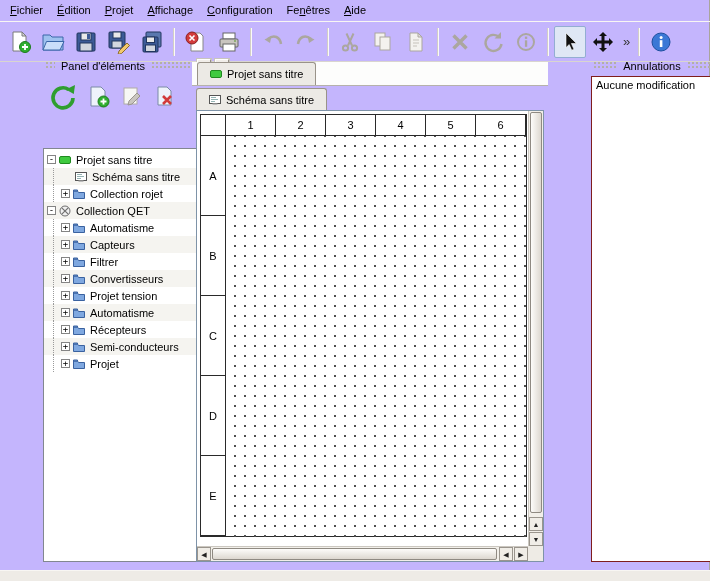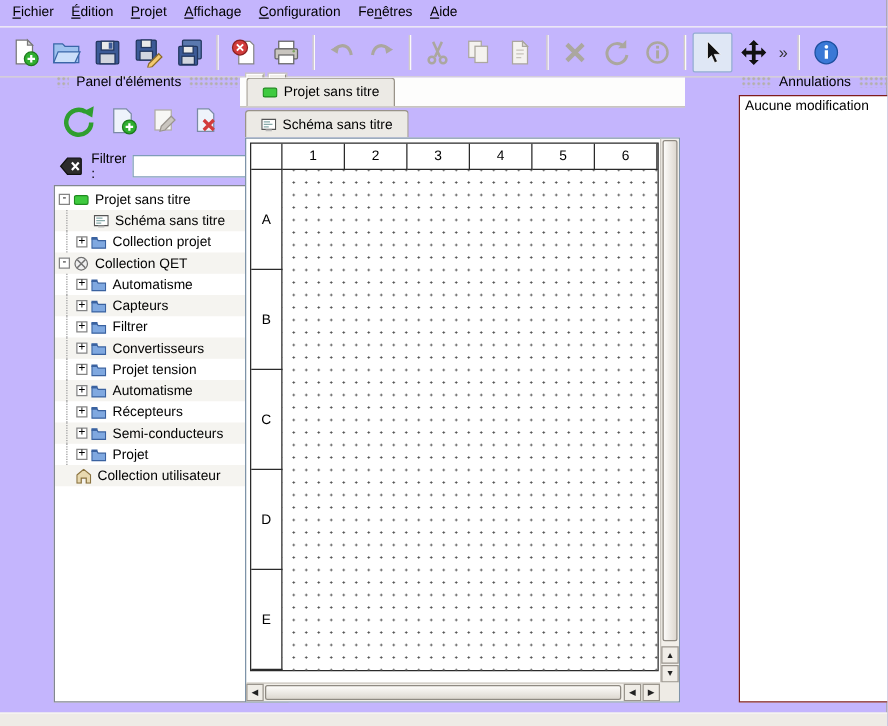--- a/index.html
+++ b/index.html
@@ -299,30 +299,20 @@
       </div>
       <div class="lbtn">
         <svg width="24" height="24" viewBox="0 0 24 24">
             <path d="M5 2h9l4 4v14H5z" fill="#eef3fb" stroke="#7a8aa6"></path>
             <path d="M10 11l8 8M18 11l-8 8" stroke="#d23b3b" stroke-width="2.6"></path>
           </svg>
       </div>
       <span class="chev" style="margin-left:auto;">»</span>
     </div>
 
-    <div class="filter-row">
-      <div class="lbtn">
-        <svg width="20" height="20" viewBox="0 0 20 20">
-            <path d="M7 3.5h10a1 1 0 0 1 1 1v11a1 1 0 0 1-1 1H7l-5.5-6.5z" fill="#2c2c2c" stroke="#101010"></path>
-            <path d="M10.5 7l5.5 6M16 7l-5.5 6" stroke="#fff" stroke-width="1.7"></path>
-          </svg>
-      </div>
-      <span>Filtrer :</span>
-      <input class="filter-input" type="text" value="" style="">
-    </div>
 
     <div class="tree">
       <div class="trow">
         <span class="expbox">-</span>
         <svg class="ti" width="12" height="12" viewBox="0 0 12 12">
             <rect x="0.5" y="2.5" width="11" height="7" rx="1.5" fill="#3fca3f" stroke="#1f8a1f"></rect>
           </svg>
         <span class="tlabel">Projet sans titre</span>
       </div>
       <div class="trow">
@@ -335,21 +325,21 @@
           </svg>
         <span class="tlabel">Schéma sans titre</span>
       </div>
       <div class="trow">
         <span class="tguide"></span>
         <span class="expbox">+</span>
         <svg class="ti" width="12" height="12" viewBox="0 0 12 12">
             <path d="M0.5 3h4l1 1.5h6v6h-11z" fill="#7fa8e0" stroke="#3a62a0"></path>
             <path d="M0.5 2h4v1h-4z" fill="#7fa8e0" stroke="#3a62a0"></path>
           </svg>
-        <span class="tlabel">Collection projet</span>
+        <span class="tlabel">Collection rojet</span>
       </div>
       <div class="trow">
         <span class="expbox">-</span>
         <svg class="ti" width="12" height="12" viewBox="0 0 12 12">
             <circle cx="6" cy="6" r="5" fill="#f0f0f0" stroke="#707070"></circle>
             <path d="M2.8 2.8l6.4 6.4M9.2 2.8L2.8 9.2" stroke="#707070" stroke-width="1.2"></path>
           </svg>
         <span class="tlabel">Collection QET</span>
       </div>
       <div class="trow">
@@ -425,27 +415,20 @@
         <span class="tlabel">Semi-conducteurs</span>
       </div>
       <div class="trow">
         <span class="tguide"></span>
         <span class="expbox">+</span>
         <svg class="ti" width="12" height="12" viewBox="0 0 12 12">
             <path d="M0.5 3h4l1 1.5h6v6h-11z" fill="#7fa8e0" stroke="#3a62a0"></path>
             <path d="M0.5 2h4v1h-4z" fill="#7fa8e0" stroke="#3a62a0"></path>
           </svg>
         <span class="tlabel">Projet</span>
-      </div>
-      <div class="trow">
-        <span class="tspacer"></span>
-        <svg class="ti" width="12" height="12" viewBox="0 0 12 12">
-            <path d="M6 0.5L11.5 5v6.5H8V7.5H4v4H0.5V5z" fill="#e8d9b0" stroke="#8a7340"></path>
-          </svg>
-        <span class="tlabel">Collection utilisateur</span>
       </div>
     </div>
   </div>
 
   <div class="center">
     <div class="project-tabbar">
       <div class="tab project-tab">
         <svg width="12" height="12" viewBox="0 0 12 12">
             <rect x="0.5" y="2.5" width="11" height="7" rx="1.5" fill="#3fca3f" stroke="#1f8a1f"></rect>
           </svg>

